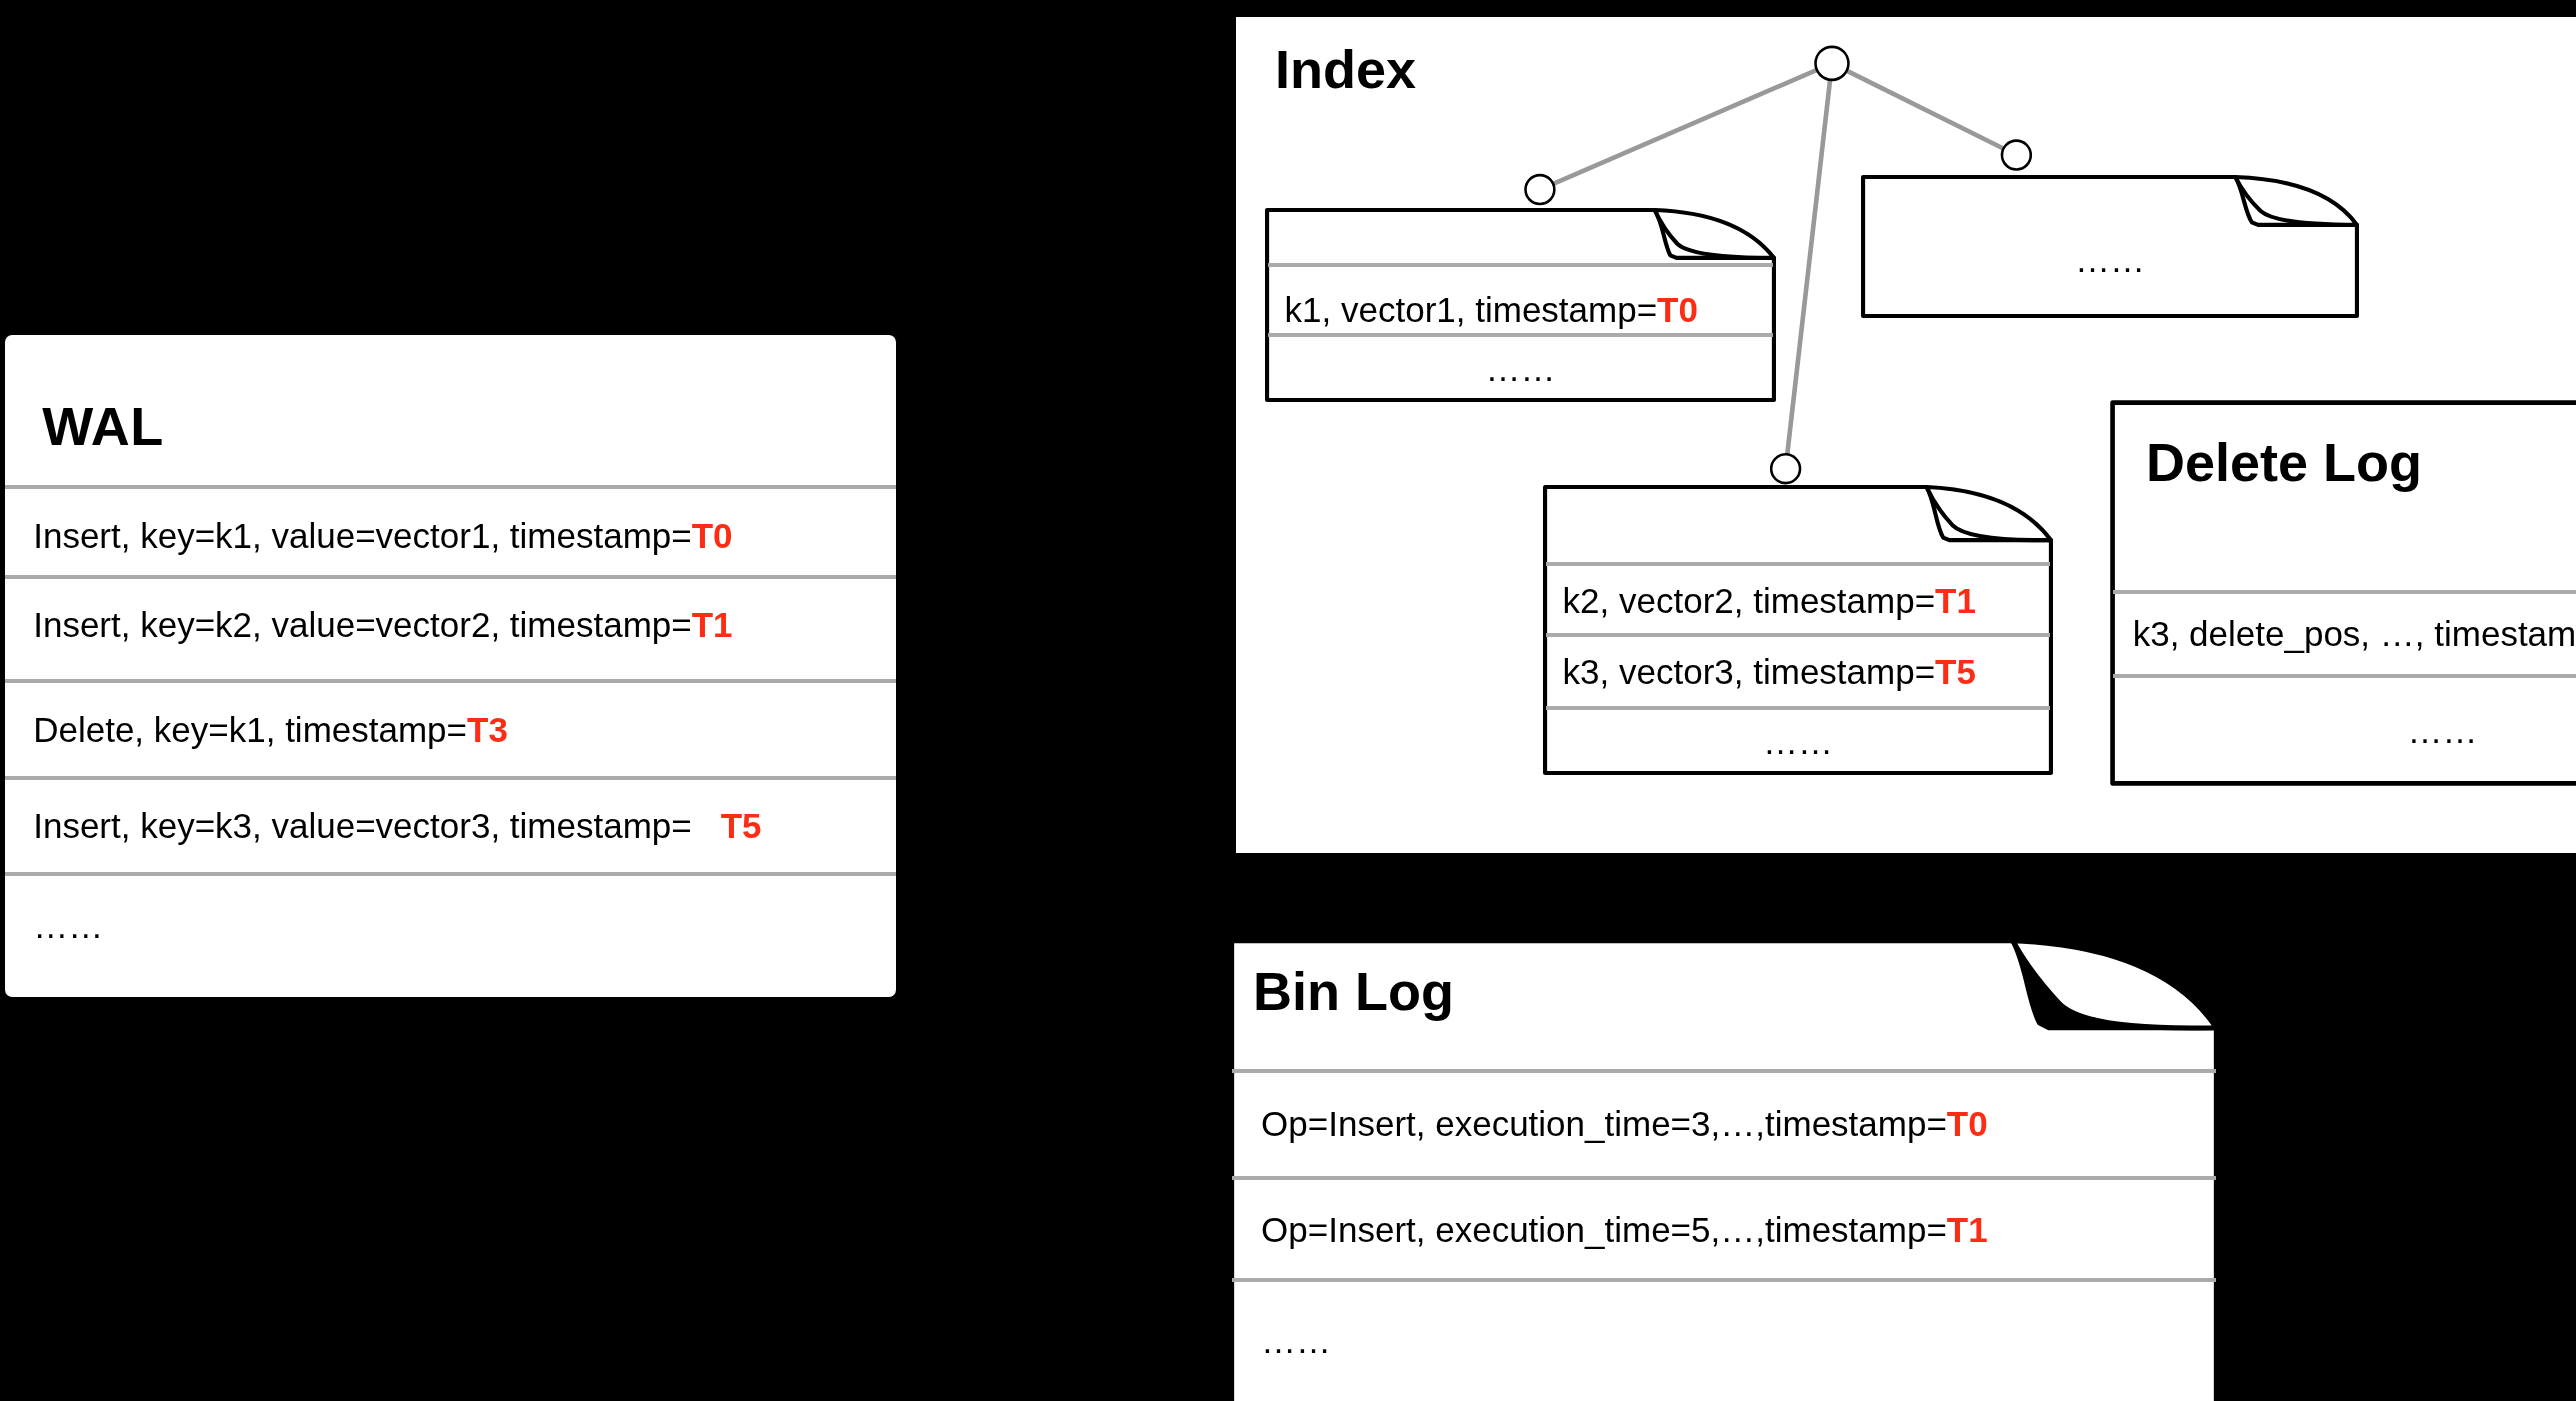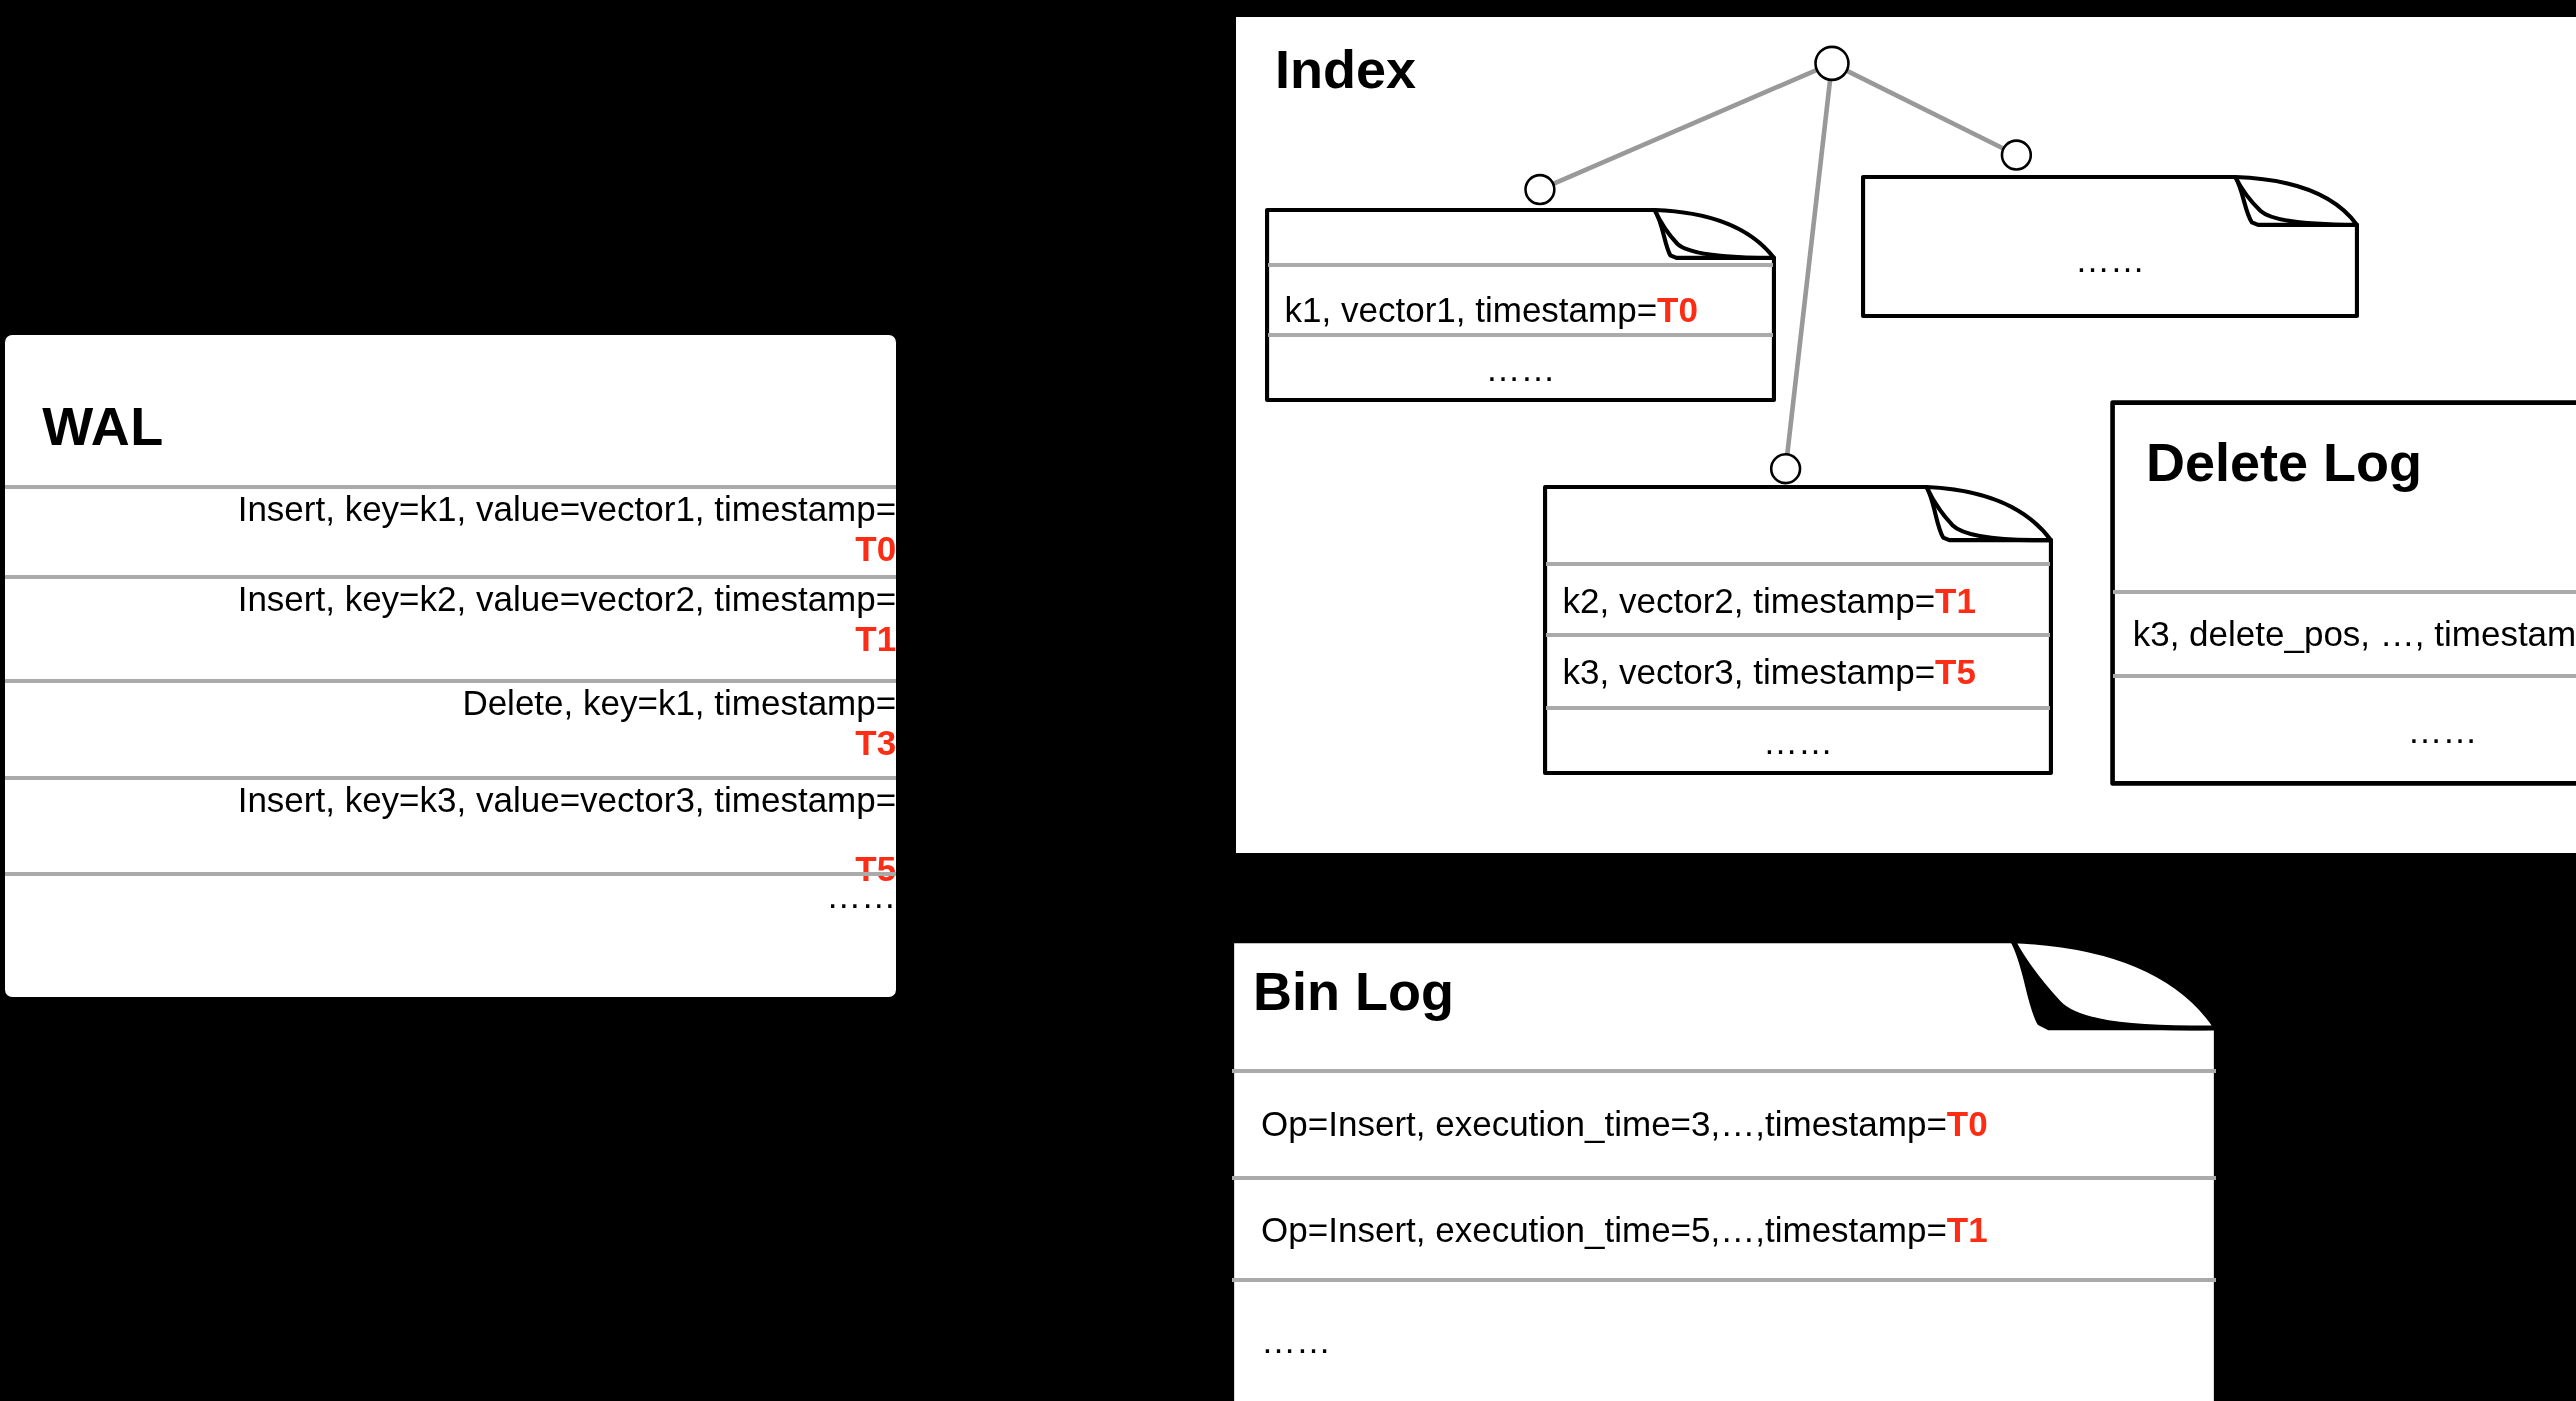--- a/index.html
+++ b/index.html
@@ -19,22 +19,22 @@
     background:var(--panel-bg);border-radius:7.2px;overflow:hidden;
   }
   .wal-title{
     position:absolute;left:0;top:0;width:100%;height:150px;
     display:flex;align-items:center;padding-left:37px;
     font-size:54px;font-weight:bold;letter-spacing:0.5px;margin-top:16px;
   }
   .wal-row{
     position:absolute;left:0;width:100%;
     border-top:4.1px solid var(--separator);
-    display:flex;align-items:flex-end;padding-left:28px;
-    font-size:35px;white-space:nowrap;flex-direction:column;
+    display:flex;align-items:center;padding-left:28px;
+    font-size:35px;white-space:nowrap;
   }
   .ts{font-weight:bold;color:var(--timestamp);}
   
   .index-panel{
     left:1233px;top:14.4px;width:1575px;height:842px;
     background:var(--panel-bg);border:3.1px solid var(--border);
   }
   .index-title{
     position:absolute;left:39px;top:20.6px;
     font-size:54px;font-weight:bold;

